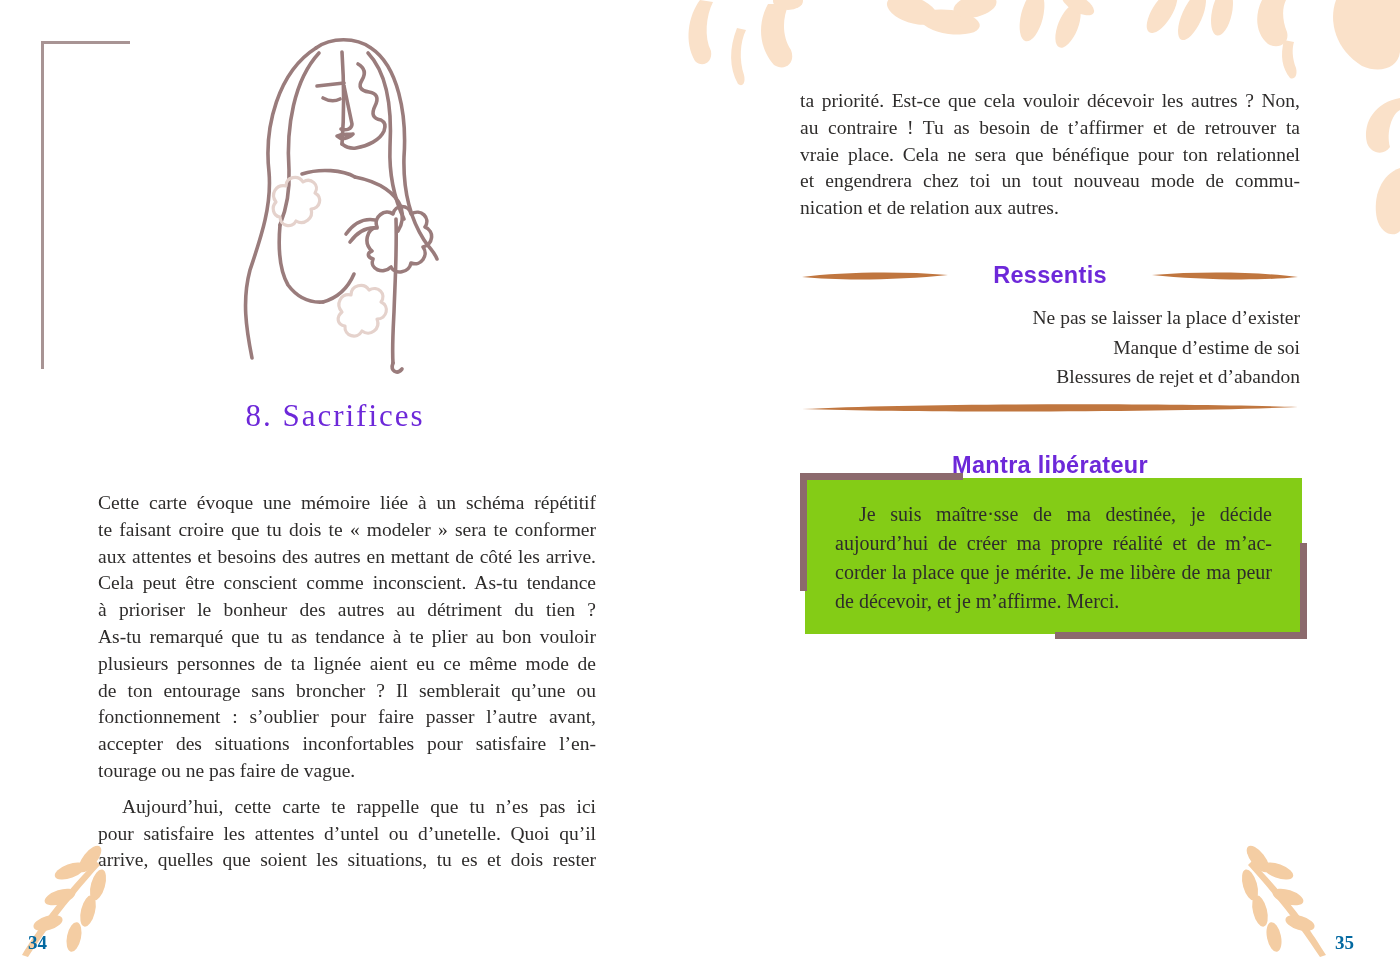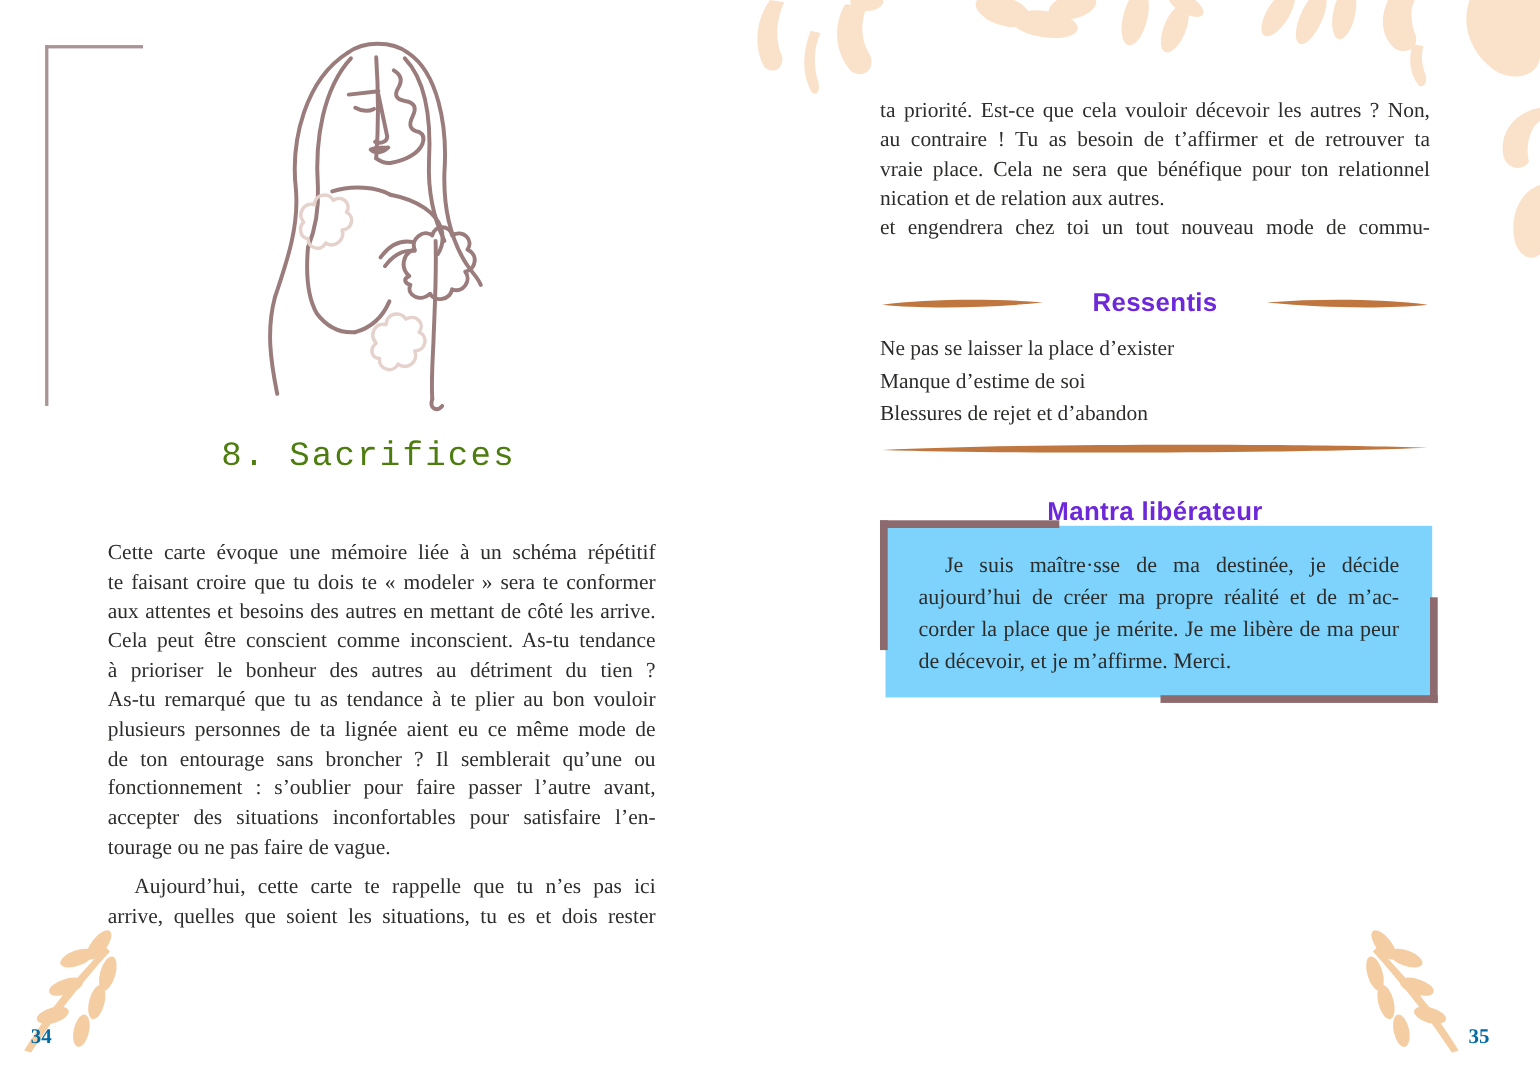--- a/index.html
+++ b/index.html
@@ -10,43 +10,43 @@
 
   
   .bracket-h{left:42px;top:41px;width:88px;height:3px;background:#a89494;}
   .bracket-v{left:41px;top:41px;width:3px;height:328px;background:#a89494;}
 
   
   .illu{left:196px;top:22px;width:302px;height:356px;}
 
   
   .card-title{left:85px;top:398px;width:500px;text-align:center;
-    font-family:Liberation Mono, monospace;font-size:31px;letter-spacing:2px;
-    color:#4d7c0f;font-weight:400;}
+    font-family:Liberation Serif, serif;font-size:31px;letter-spacing:2px;
+    color:#6d28d9;font-weight:400;}
 
   
   .textcol{font-size:19.5px;line-height:26.8px;}
   .left-body{left:85px;top:490px;width:498px;margin-left:13px;}
   .right-body{left:800px;top:88px;width:500px;}
   .tline{white-space:nowrap;}
   .tline.just{white-space:normal;text-align:justify;text-align-last:justify;}
   .tline.indent{padding-left:24px;}
   .para{margin:0 0 9px 0;}
 
   
   .ressentis-row{left:800px;top:262px;width:500px;display:flex;align-items:center;justify-content:space-between;}
   .sans-heading{font-family:"Liberation Sans",sans-serif;font-weight:700;font-size:23.5px;
     color:#6d28d9;letter-spacing:0.3px;}
-  .ressentis-items{left:800px;top:303px;width:500px;text-align:left;font-size:19.5px;line-height:29.5px;}
+  .ressentis-items{left:800px;top:303px;width:500px;text-align:right;font-size:19.5px;line-height:29.5px;}
   .citem{white-space:nowrap;}
   .divider{left:800px;top:401px;}
 
   
   .mantra-heading{left:800px;top:452px;width:500px;text-align:center;}
-  .mantra-box{left:805px;top:478px;width:497px;height:156px;background:#7dd3fc;font-family:Liberation Serif, serif;}
+  .mantra-box{left:805px;top:478px;width:497px;height:156px;background:#84cc16;font-family:Liberation Serif, serif;}
   .mantra-text{position:absolute;left:30px;top:22px;width:437px;font-size:20px;line-height:29px;}
   .mb-stroke{position:absolute;background:#8c6a6d;}
   .mb-top{left:-5px;top:-5px;width:163px;height:7px;}
   .mb-left{left:-5px;top:-5px;width:7px;height:118px;}
   .mb-right{right:-5px;bottom:-5px;width:7px;height:96px;}
   .mb-bottom{right:-5px;bottom:-5px;width:252px;height:7px;}
 
   
   .pagenum{font-family:"Liberation Serif",serif;font-weight:700;font-size:19px;color:#0369a1;}
   .pn-left{left:28px;top:932px;}
@@ -137,30 +137,31 @@
         <div class="tline just">à prioriser le bonheur des autres au détriment du tien ?</div>
         <div class="tline just">As-tu remarqué que tu as tendance à te plier au bon vouloir</div>
         <div class="tline just">plusieurs personnes de ta lignée aient eu ce même mode de</div>
         <div class="tline just">de ton entourage sans broncher ? Il semblerait qu’une ou</div>
         <div class="tline just">fonctionnement : s’oublier pour faire passer l’autre avant,</div>
         <div class="tline just">accepter des situations inconfortables pour satisfaire l’en-</div>
         <div class="tline">tourage ou ne pas faire de vague.</div>
       </div>
     <div class="para">
         <div class="tline just indent">Aujourd’hui, cette carte te rappelle que tu n’es pas ici</div>
+        <div class="tline just">pour satisfaire les attentes d’untel ou d’unetelle. Quoi qu’il</div>
         <div class="tline just">arrive, quelles que soient les situations, tu es et dois rester</div>
       </div>
   </div>
 
   <div class="abs textcol right-body">
       <div class="tline just">ta priorité. Est-ce que cela vouloir décevoir les autres ? Non,</div>
       <div class="tline just">au contraire ! Tu as besoin de t’affirmer et de retrouver ta</div>
       <div class="tline just">vraie place. Cela ne sera que bénéfique pour ton relationnel</div>
+      <div class="tline just">et engendrera chez toi un tout nouveau mode de commu-</div>
       <div class="tline">nication et de relation aux autres.</div>
-      <div class="tline just">et engendrera chez toi un tout nouveau mode de commu-</div>
     </div>
 
   <div class="abs ressentis-row">
     <svg width="150" height="14" viewBox="0 0 150 14">
       <path d="M2,8 C40,3 100,2 148,6 C100,11 40,12 2,8 Z" fill="#c0763f"></path>
     </svg>
     <span class="sans-heading">Ressentis</span>
     <svg width="150" height="14" viewBox="0 0 150 14">
       <path d="M2,6 C50,2 110,3 148,8 C110,12 50,11 2,6 Z" fill="#c0763f"></path>
     </svg>

